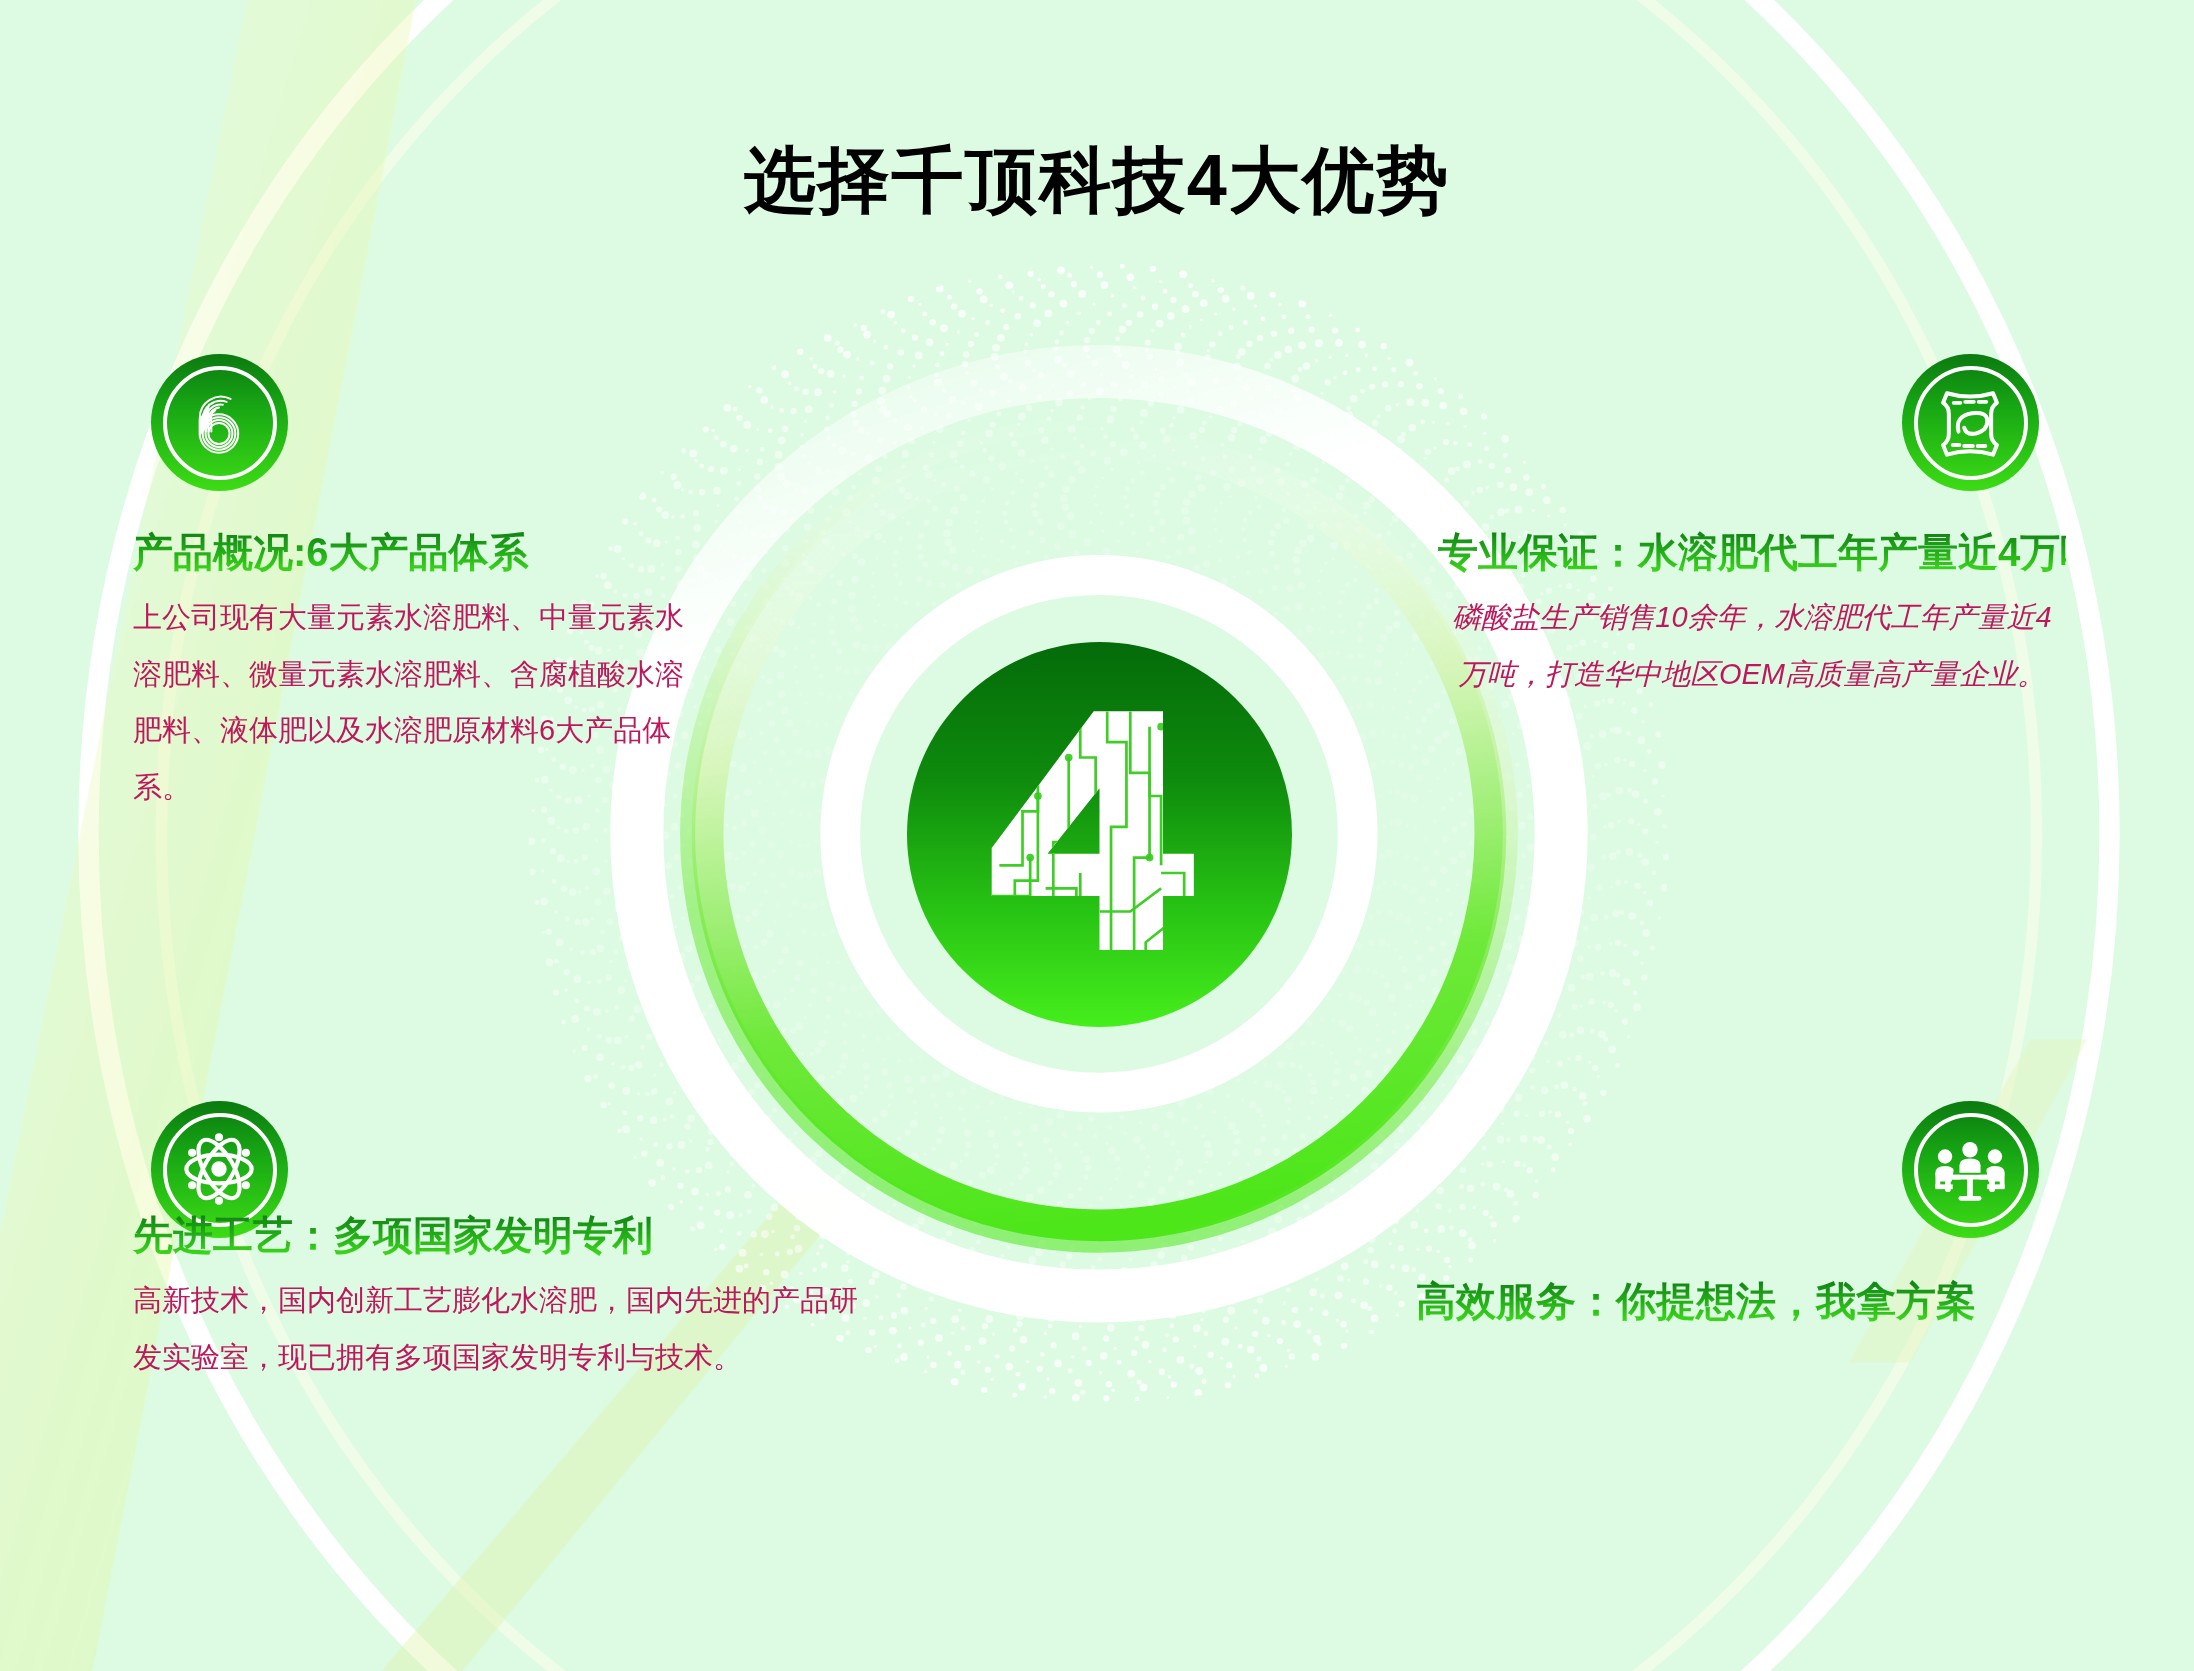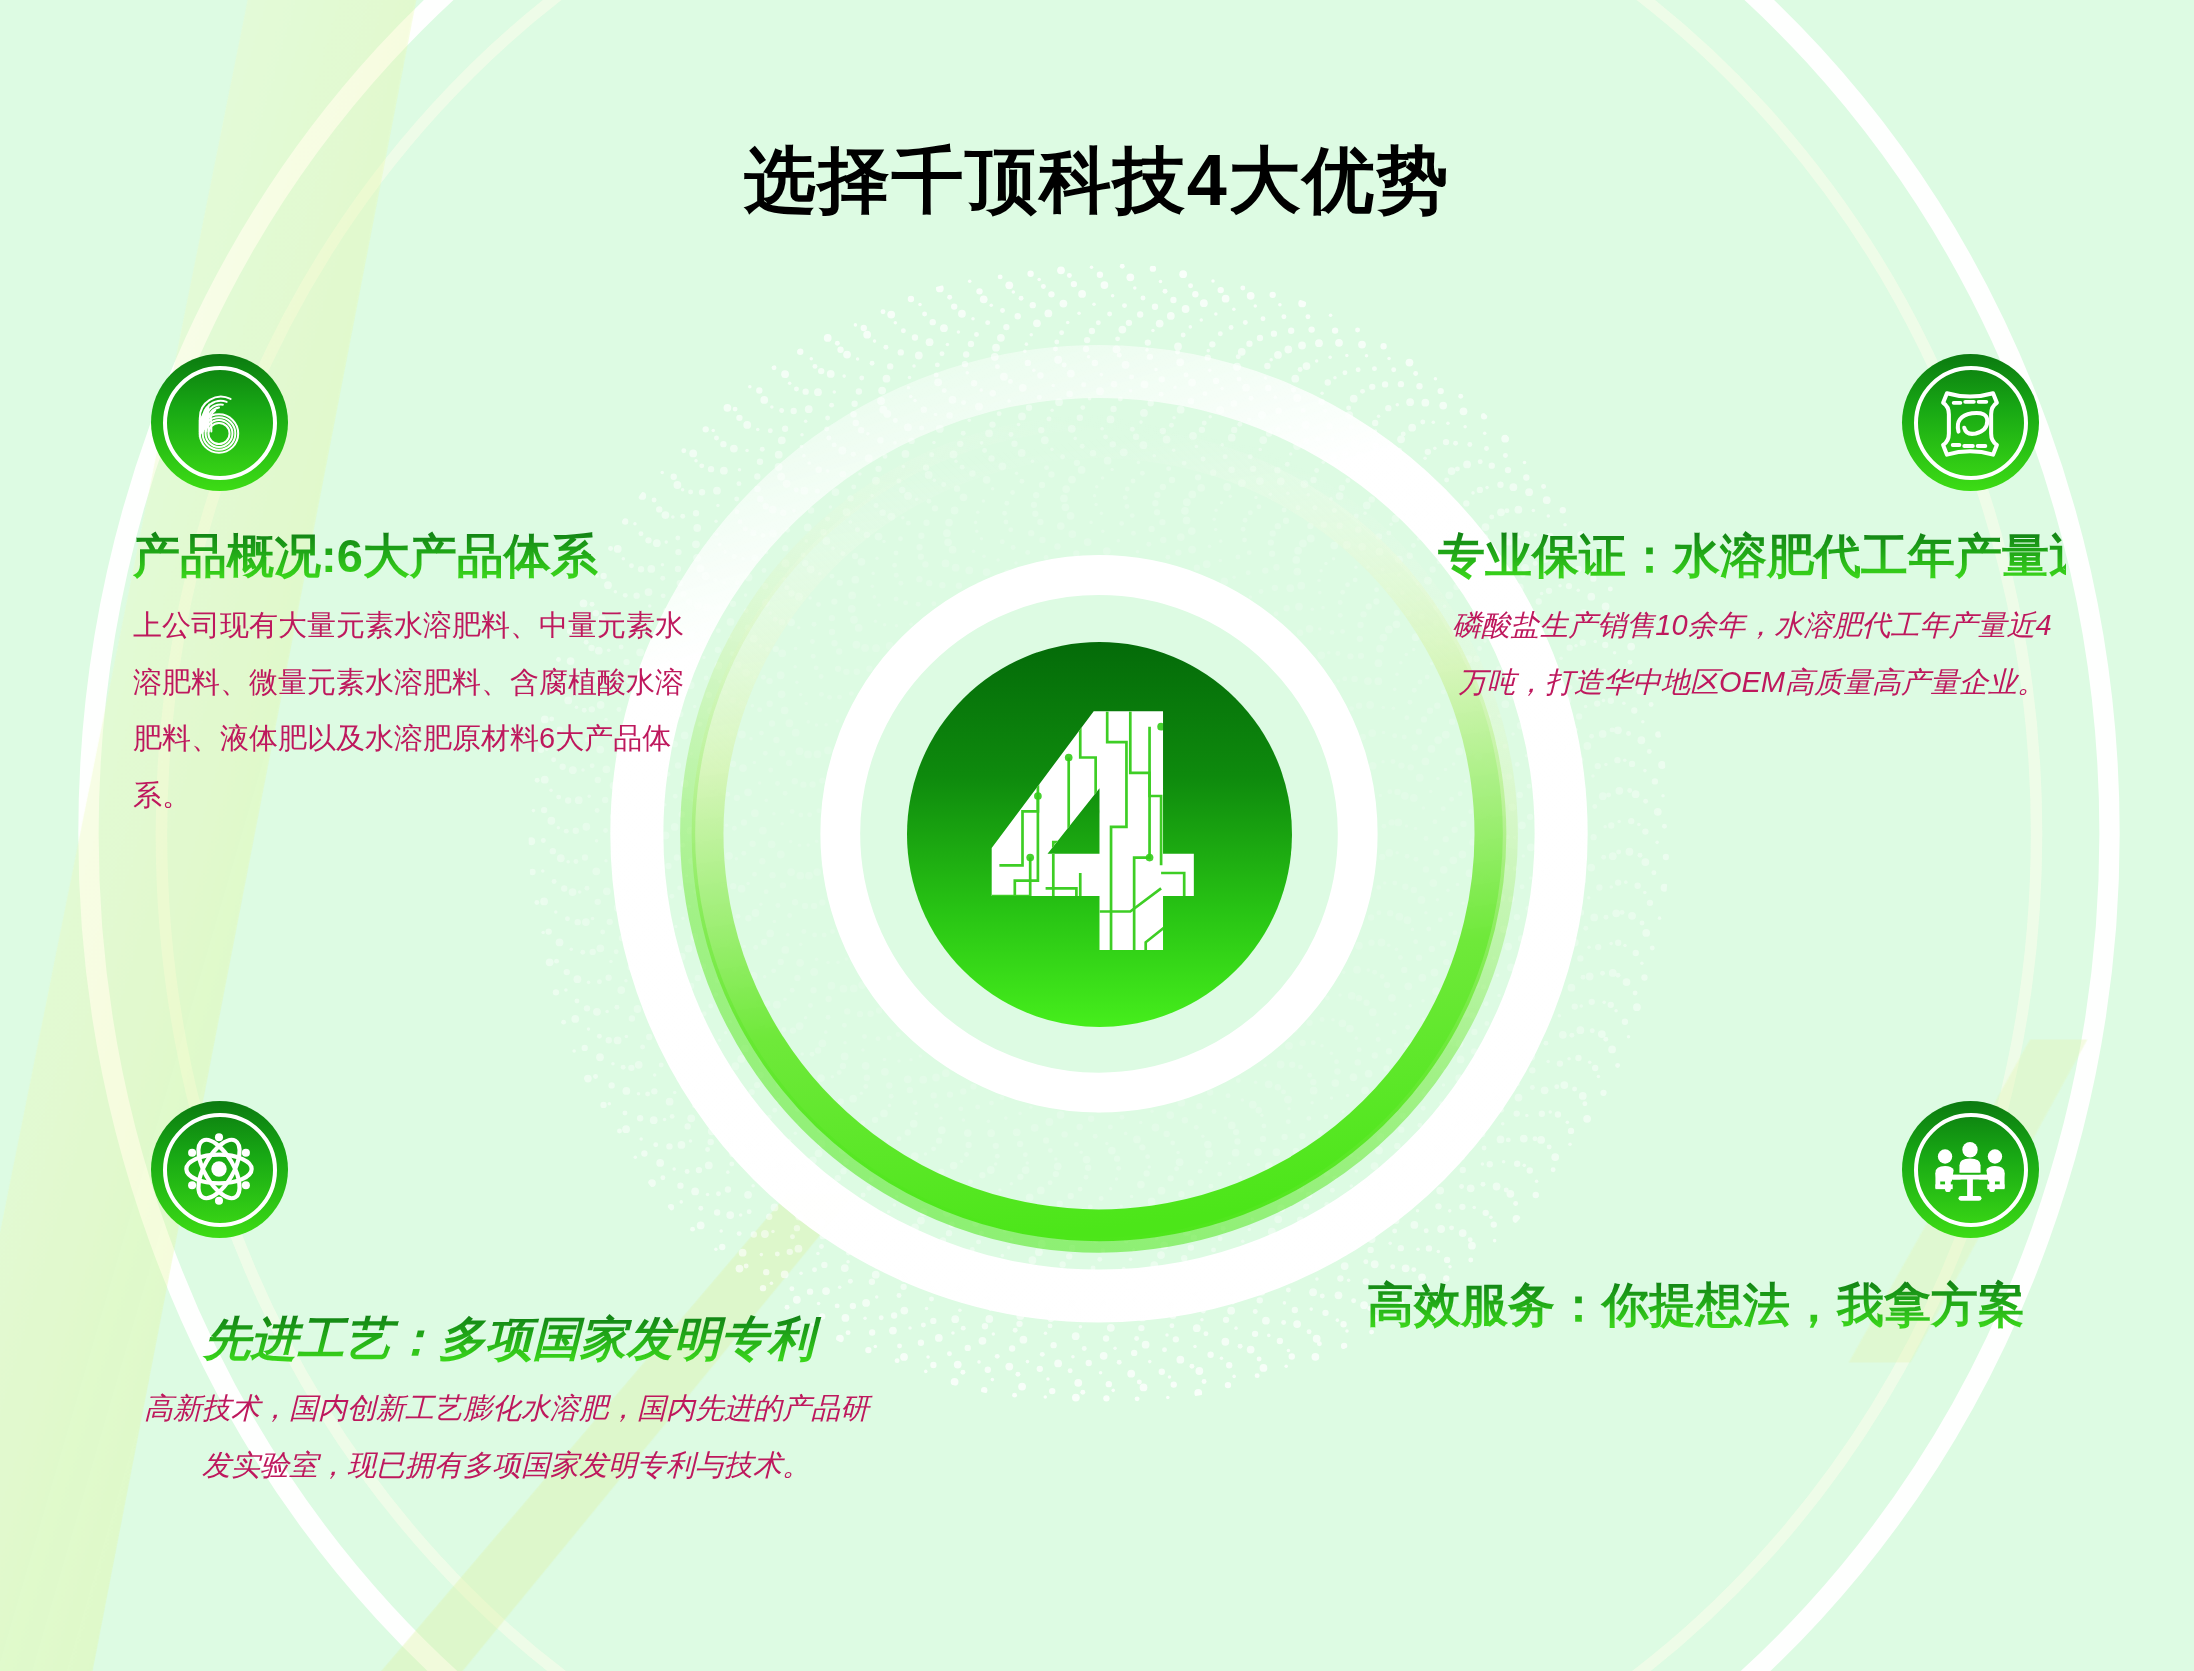--- a/index.html
+++ b/index.html
@@ -23,21 +23,21 @@
     font-weight:bold;
     letter-spacing:1.8px;
     color:#000;
     line-height:1.05;
     white-space:nowrap;
   }
 
   
   .quad{position:absolute;}
   .quad .head{
-    font-size:47px;
+    font-size:40px;
     font-weight:bold;
     line-height:1.15;
     white-space:nowrap;
     background:linear-gradient(180deg,#0f7d14 0%,#22ab18 45%,#43e51c 100%);
     -webkit-background-clip:text;
     background-clip:text;
     color:transparent;
     -webkit-text-fill-color:transparent;
     margin:0;
     padding:0 0 2.7px 0;
@@ -49,21 +49,21 @@
     margin:11.5px 0 0 0;
     font-weight:400;
   }
 
   #quad-tl{left:133px;top:529px;width:575px;text-align:left;}
   #quad-tl .body{width:571px;}
 
   #quad-tr{right:128px;top:529px;width:628px;text-align:right;}
   #quad-tr .body{width:628px;text-align:center;margin-left:auto;font-style:italic;}
 
-  #quad-bl{left:133px;top:1312px;width:752px;text-align:center;font-style:italic;}
+  #quad-bl{left:133px;top:1212px;width:752px;text-align:left;}
   #quad-bl .body{width:747px;}
 
   #quad-br{right:120px;top:1278px;width:756px;text-align:center;}
   #quad-br .body{width:756px;}
 
   
   .badge{
     position:absolute;
     width:137px;height:137px;border-radius:50%;
     background:linear-gradient(180deg,#0b7a10 0%,#18a814 40%,#3ddc15 100%);

